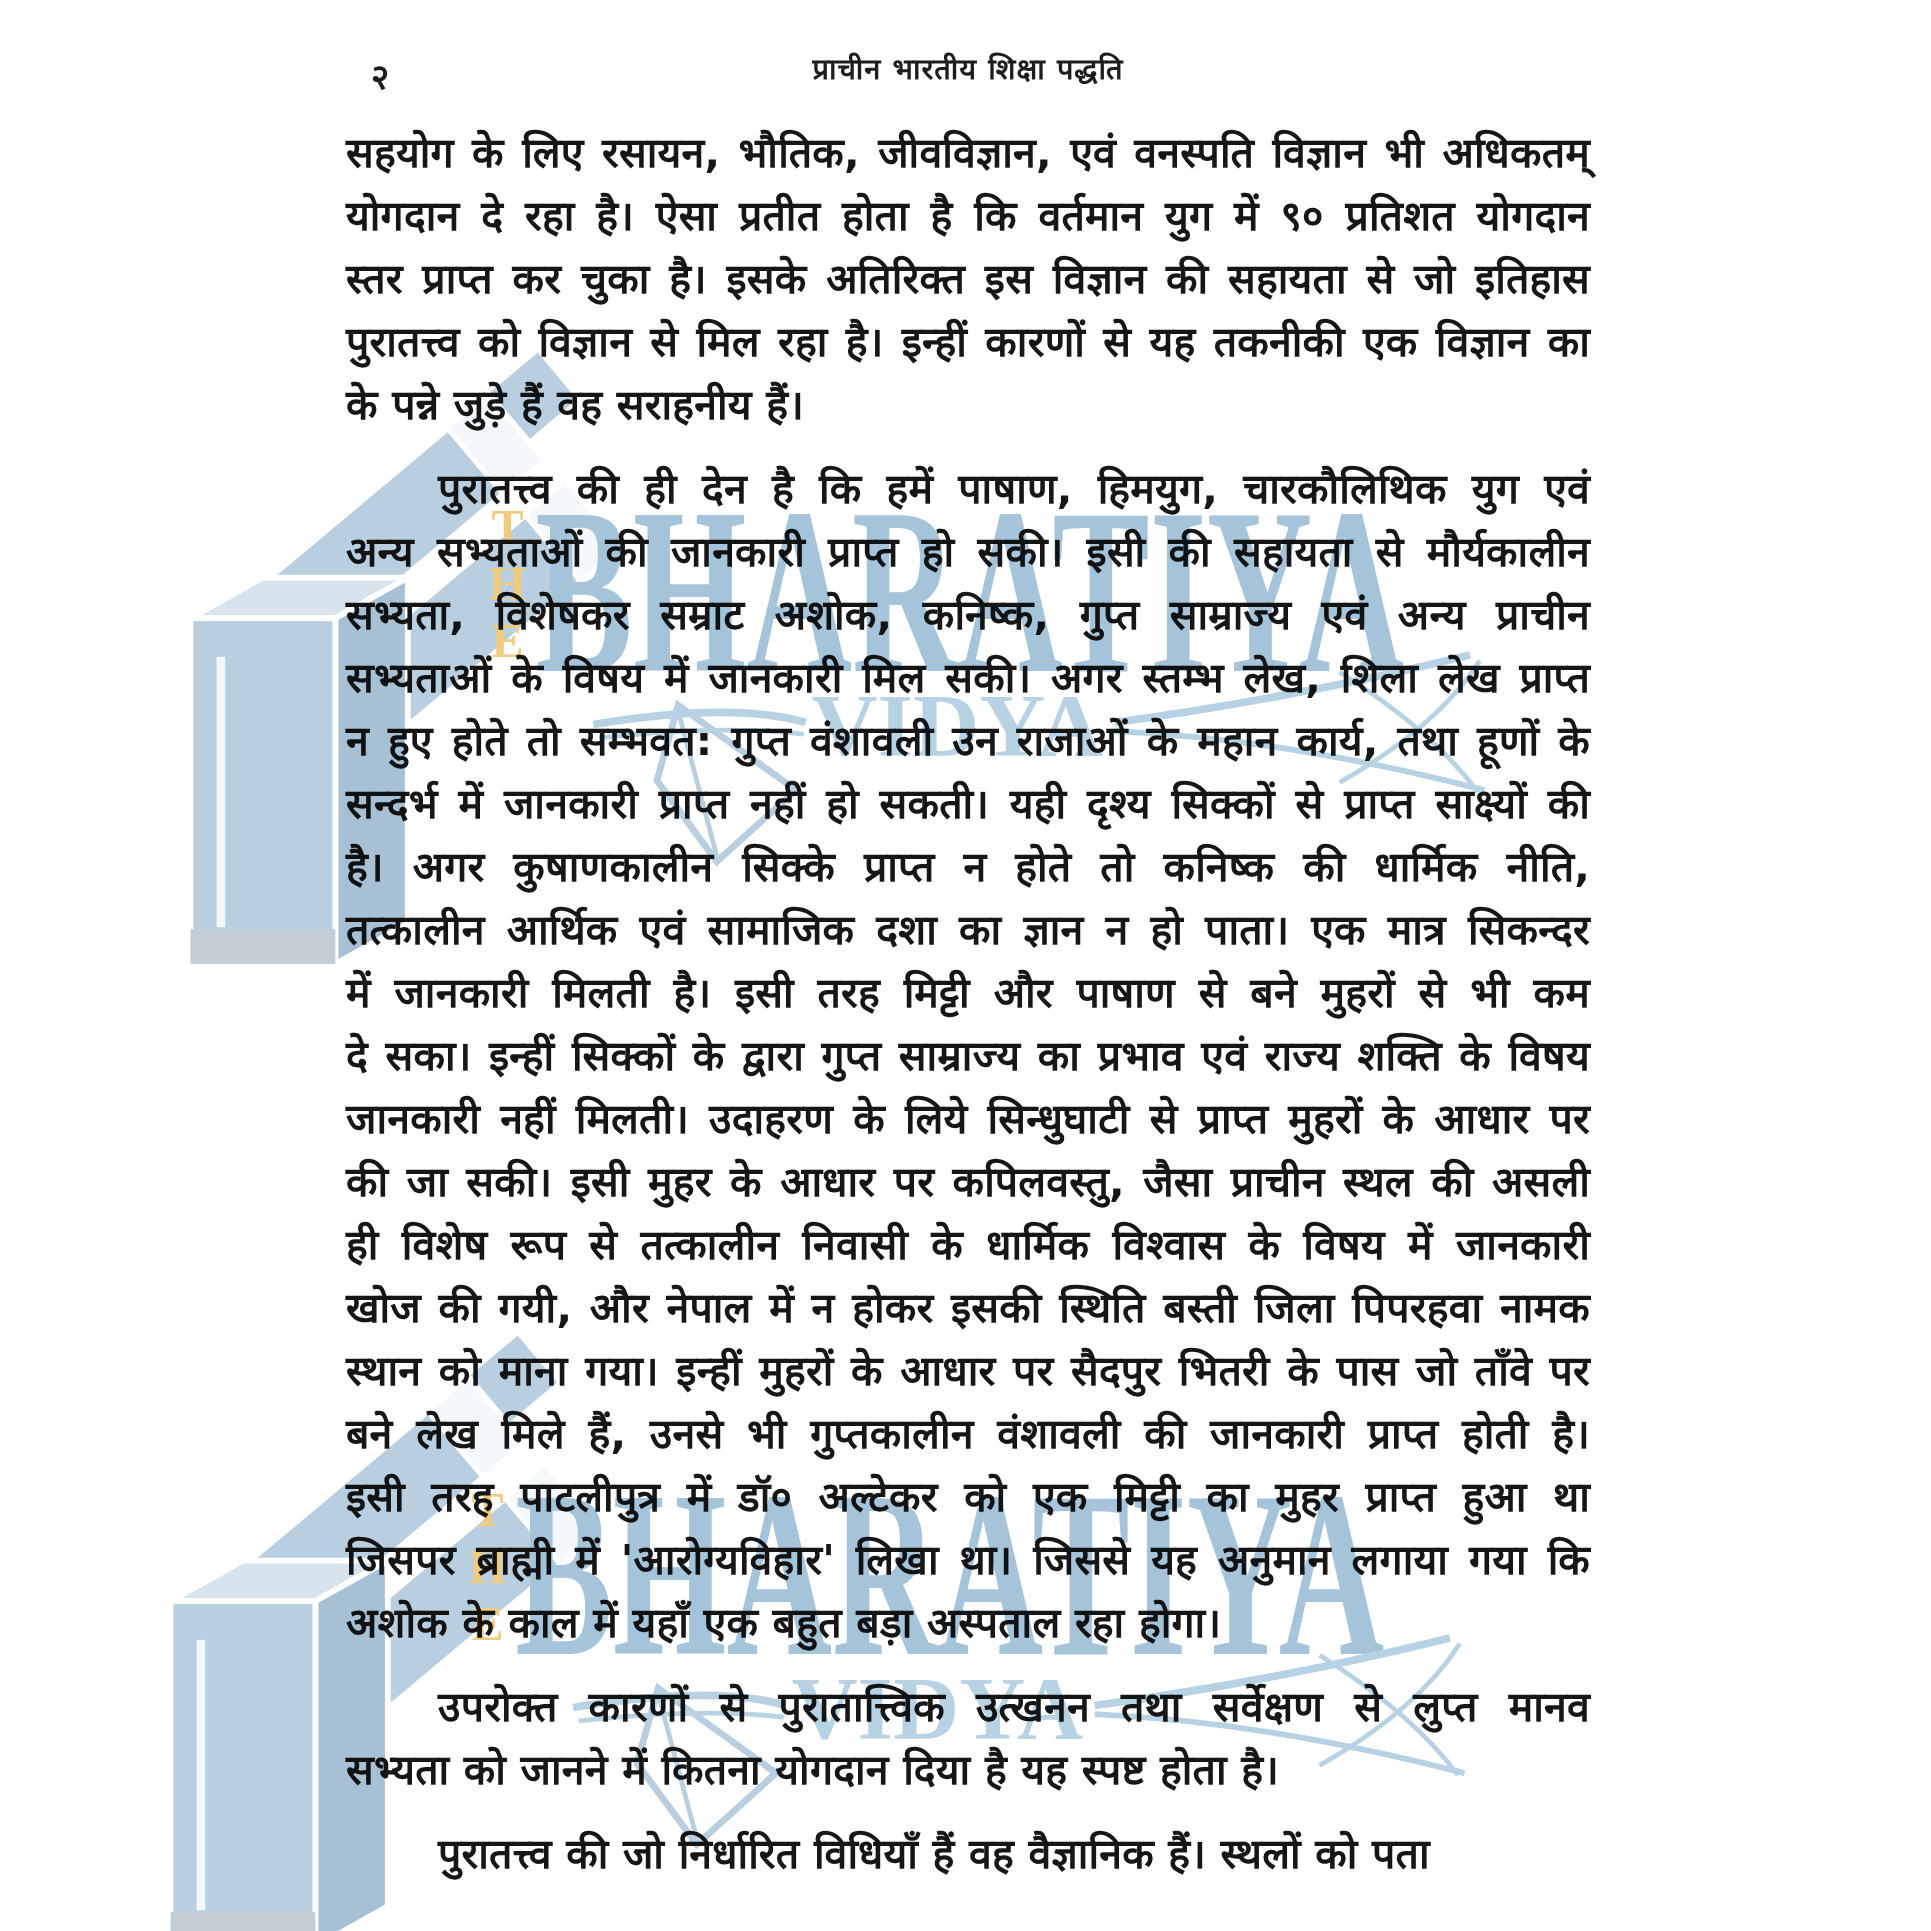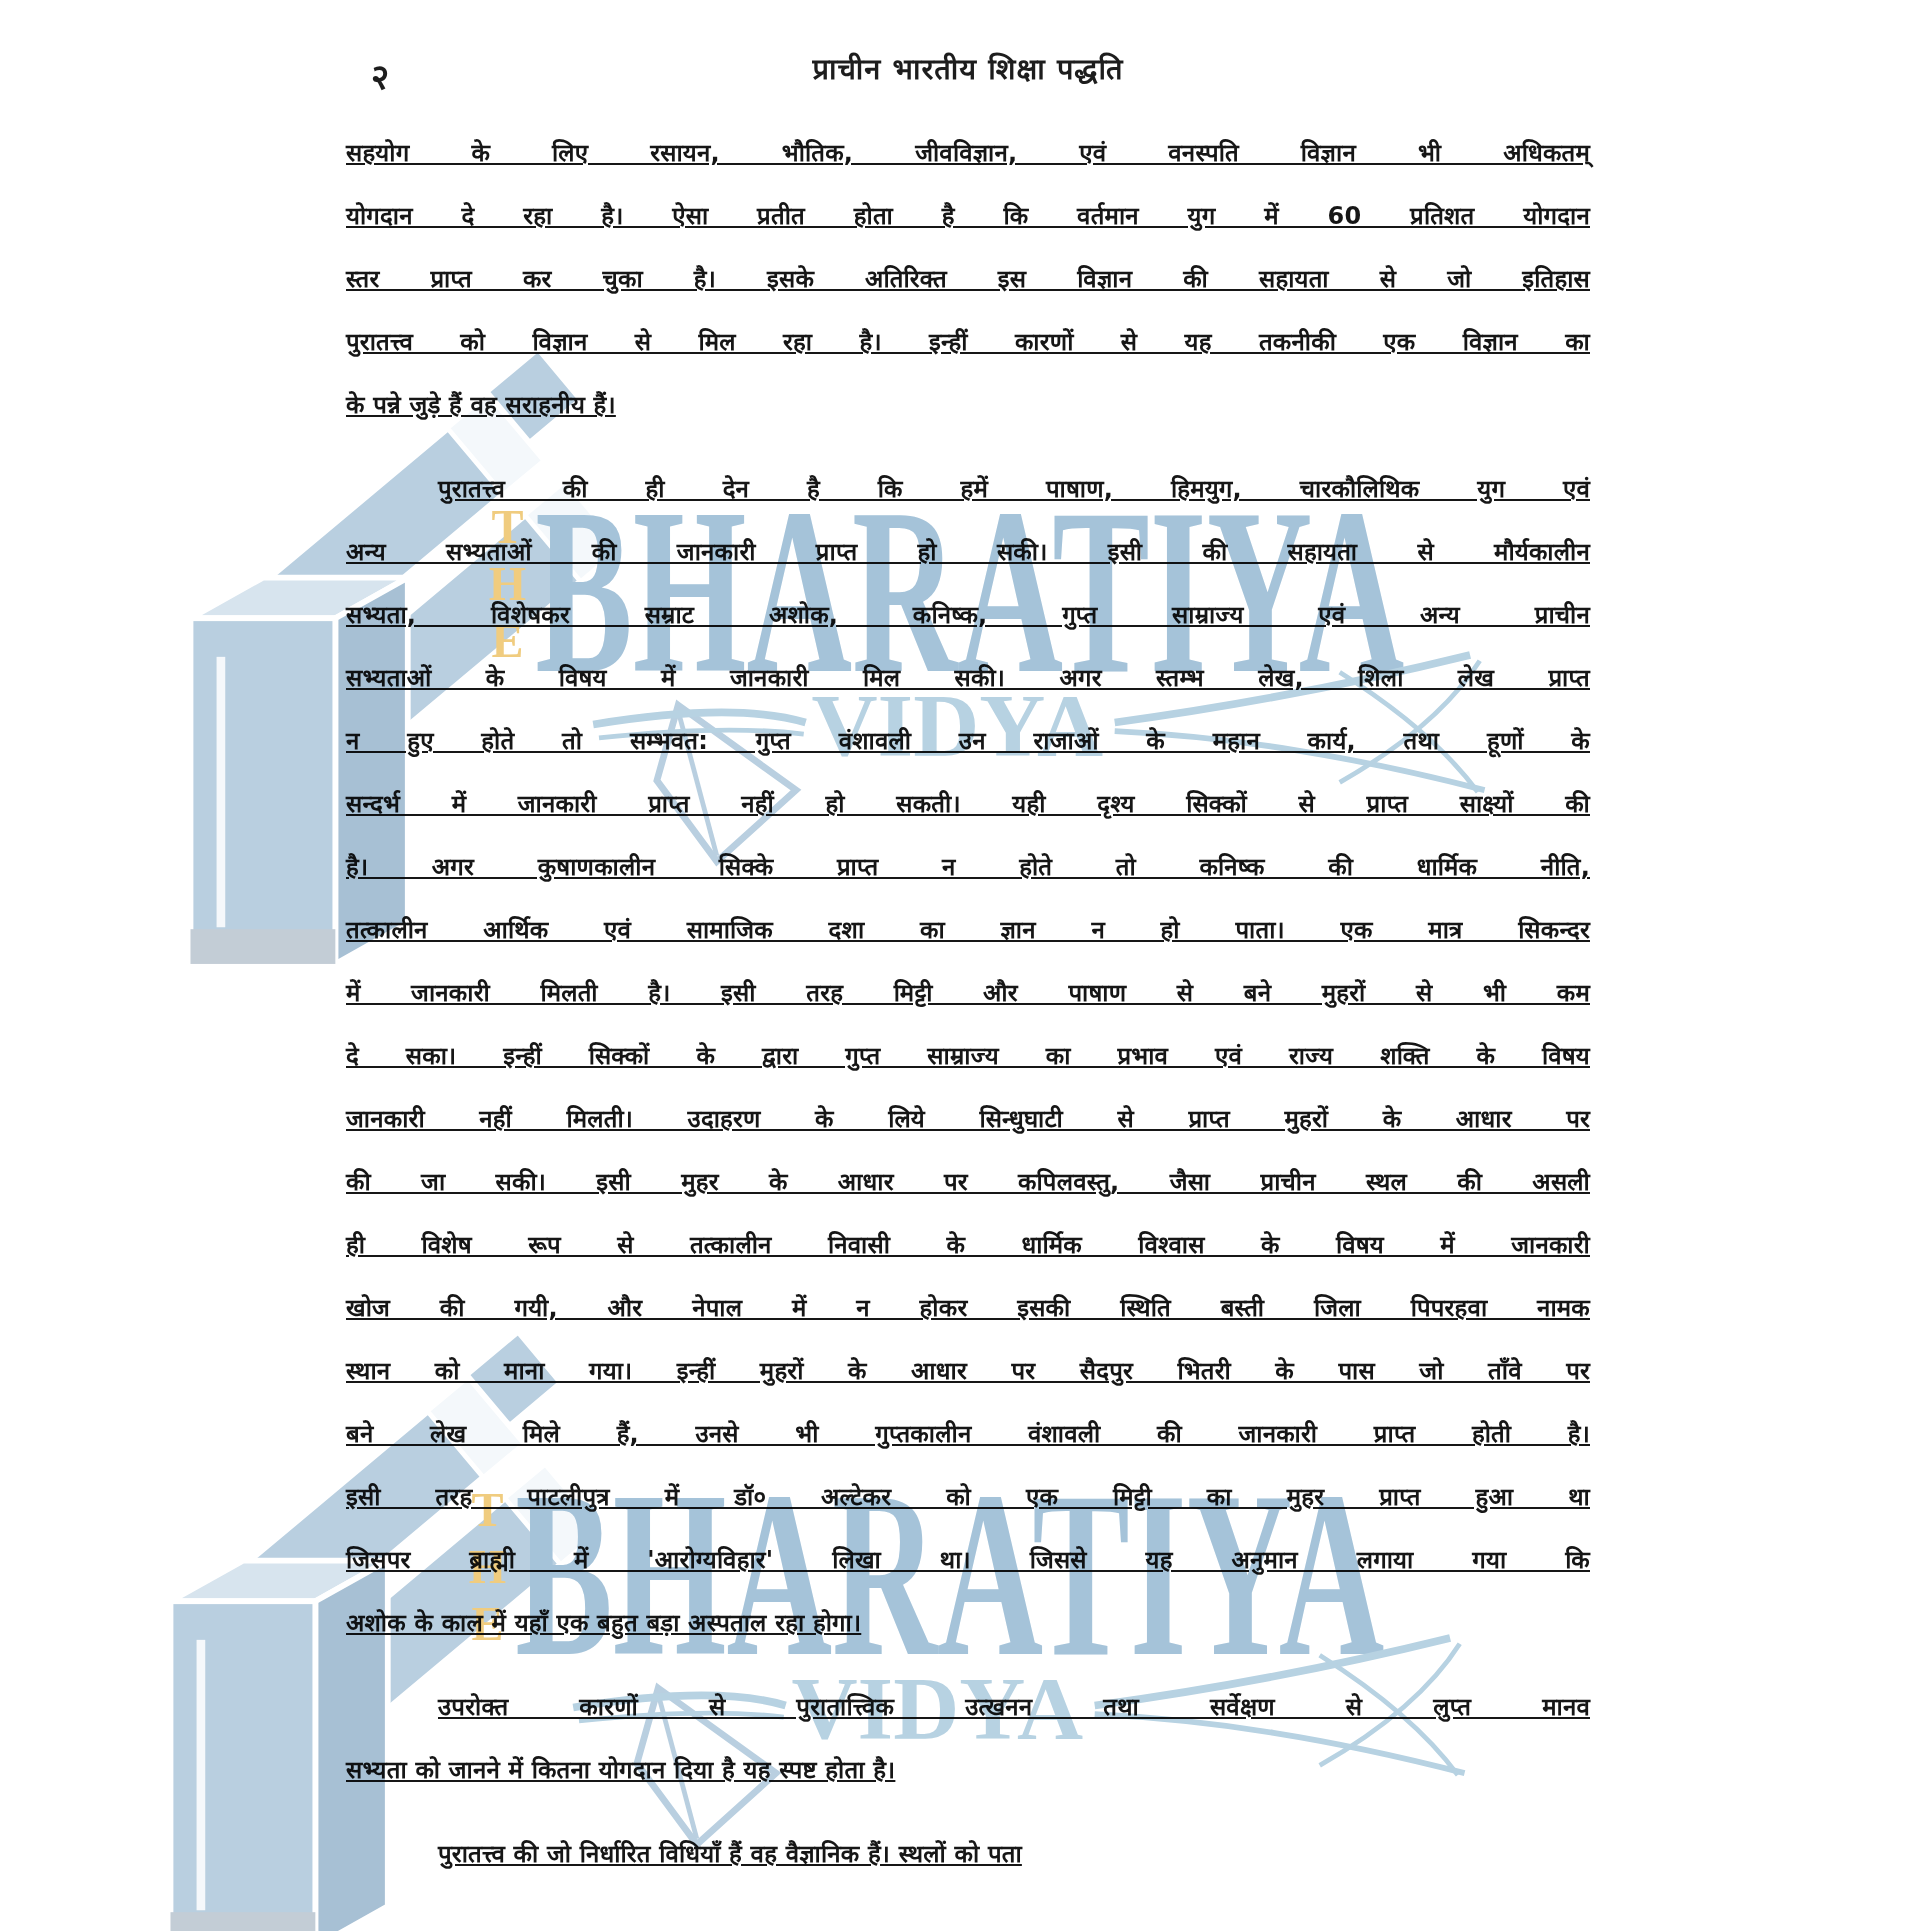--- a/index.html
+++ b/index.html
@@ -23,24 +23,23 @@
     position:absolute;left:0;top:0;width:100%;
     text-align:center;font-size:29px;font-weight:700;letter-spacing:1px;
   }
   
   .bodytext{
     position:absolute;left:346px;top:122px;width:1244px;
     color:#161616;
   }
   .para{margin:0 0 21px 0;}
   .tline{
-    font-size:24px;font-weight:700;line-height:63px;white-space:normal;
+    font-size:41px;font-weight:700;line-height:63px;white-space:normal;
     text-align:justify;text-align-last:justify;
     letter-spacing:0.2px;
-    text-decoration:underline;
   }
   .tline.lastline{text-align-last:left;}
   .tline.indent{padding-left:92px;}
   
   .watermark{
     position:absolute;width:1381px;height:657px;
     mix-blend-mode:multiply;
     pointer-events:none;
   }
   .wm-top{left:176px;top:338px;}
@@ -60,21 +59,21 @@
 <div class="page">
 
   <div class="header">
     <div class="pageno">२</div>
     <div class="htitle">प्राचीन भारतीय शिक्षा पद्धति</div>
   </div>
 
   <div class="bodytext">
       <div class="para">
         <div class="tline">सहयोग के लिए रसायन, भौतिक, जीवविज्ञान, एवं वनस्पति विज्ञान भी अधिकतम्</div>
-        <div class="tline">योगदान दे रहा है। ऐसा प्रतीत होता है कि वर्तमान युग में 60 प्रतिशत योगदान</div>
+        <div class="tline">योगदान दे रहा है। ऐसा प्रतीत होता है कि वर्तमान युग में ९० प्रतिशत योगदान</div>
         <div class="tline">स्तर प्राप्त कर चुका है। इसके अतिरिक्त इस विज्ञान की सहायता से जो इतिहास</div>
         <div class="tline">पुरातत्त्व को विज्ञान से मिल रहा है। इन्हीं कारणों से यह तकनीकी एक विज्ञान का</div>
         <div class="tline lastline">के पन्ने जुड़े हैं वह सराहनीय हैं।</div>
       </div>
       <div class="para">
         <div class="tline indent">पुरातत्त्व की ही देन है कि हमें पाषाण, हिमयुग, चारकौलिथिक युग एवं</div>
         <div class="tline">अन्य सभ्यताओं की जानकारी प्राप्त हो सकी। इसी की सहायता से मौर्यकालीन</div>
         <div class="tline">सभ्यता, विशेषकर सम्राट अशोक, कनिष्क, गुप्त साम्राज्य एवं अन्य प्राचीन</div>
         <div class="tline">सभ्यताओं के विषय में जानकारी मिल सकी। अगर स्तम्भ लेख, शिला लेख प्राप्त</div>
         <div class="tline">न हुए होते तो सम्भवत: गुप्त वंशावली उन राजाओं के महान कार्य, तथा हूणों के</div>

